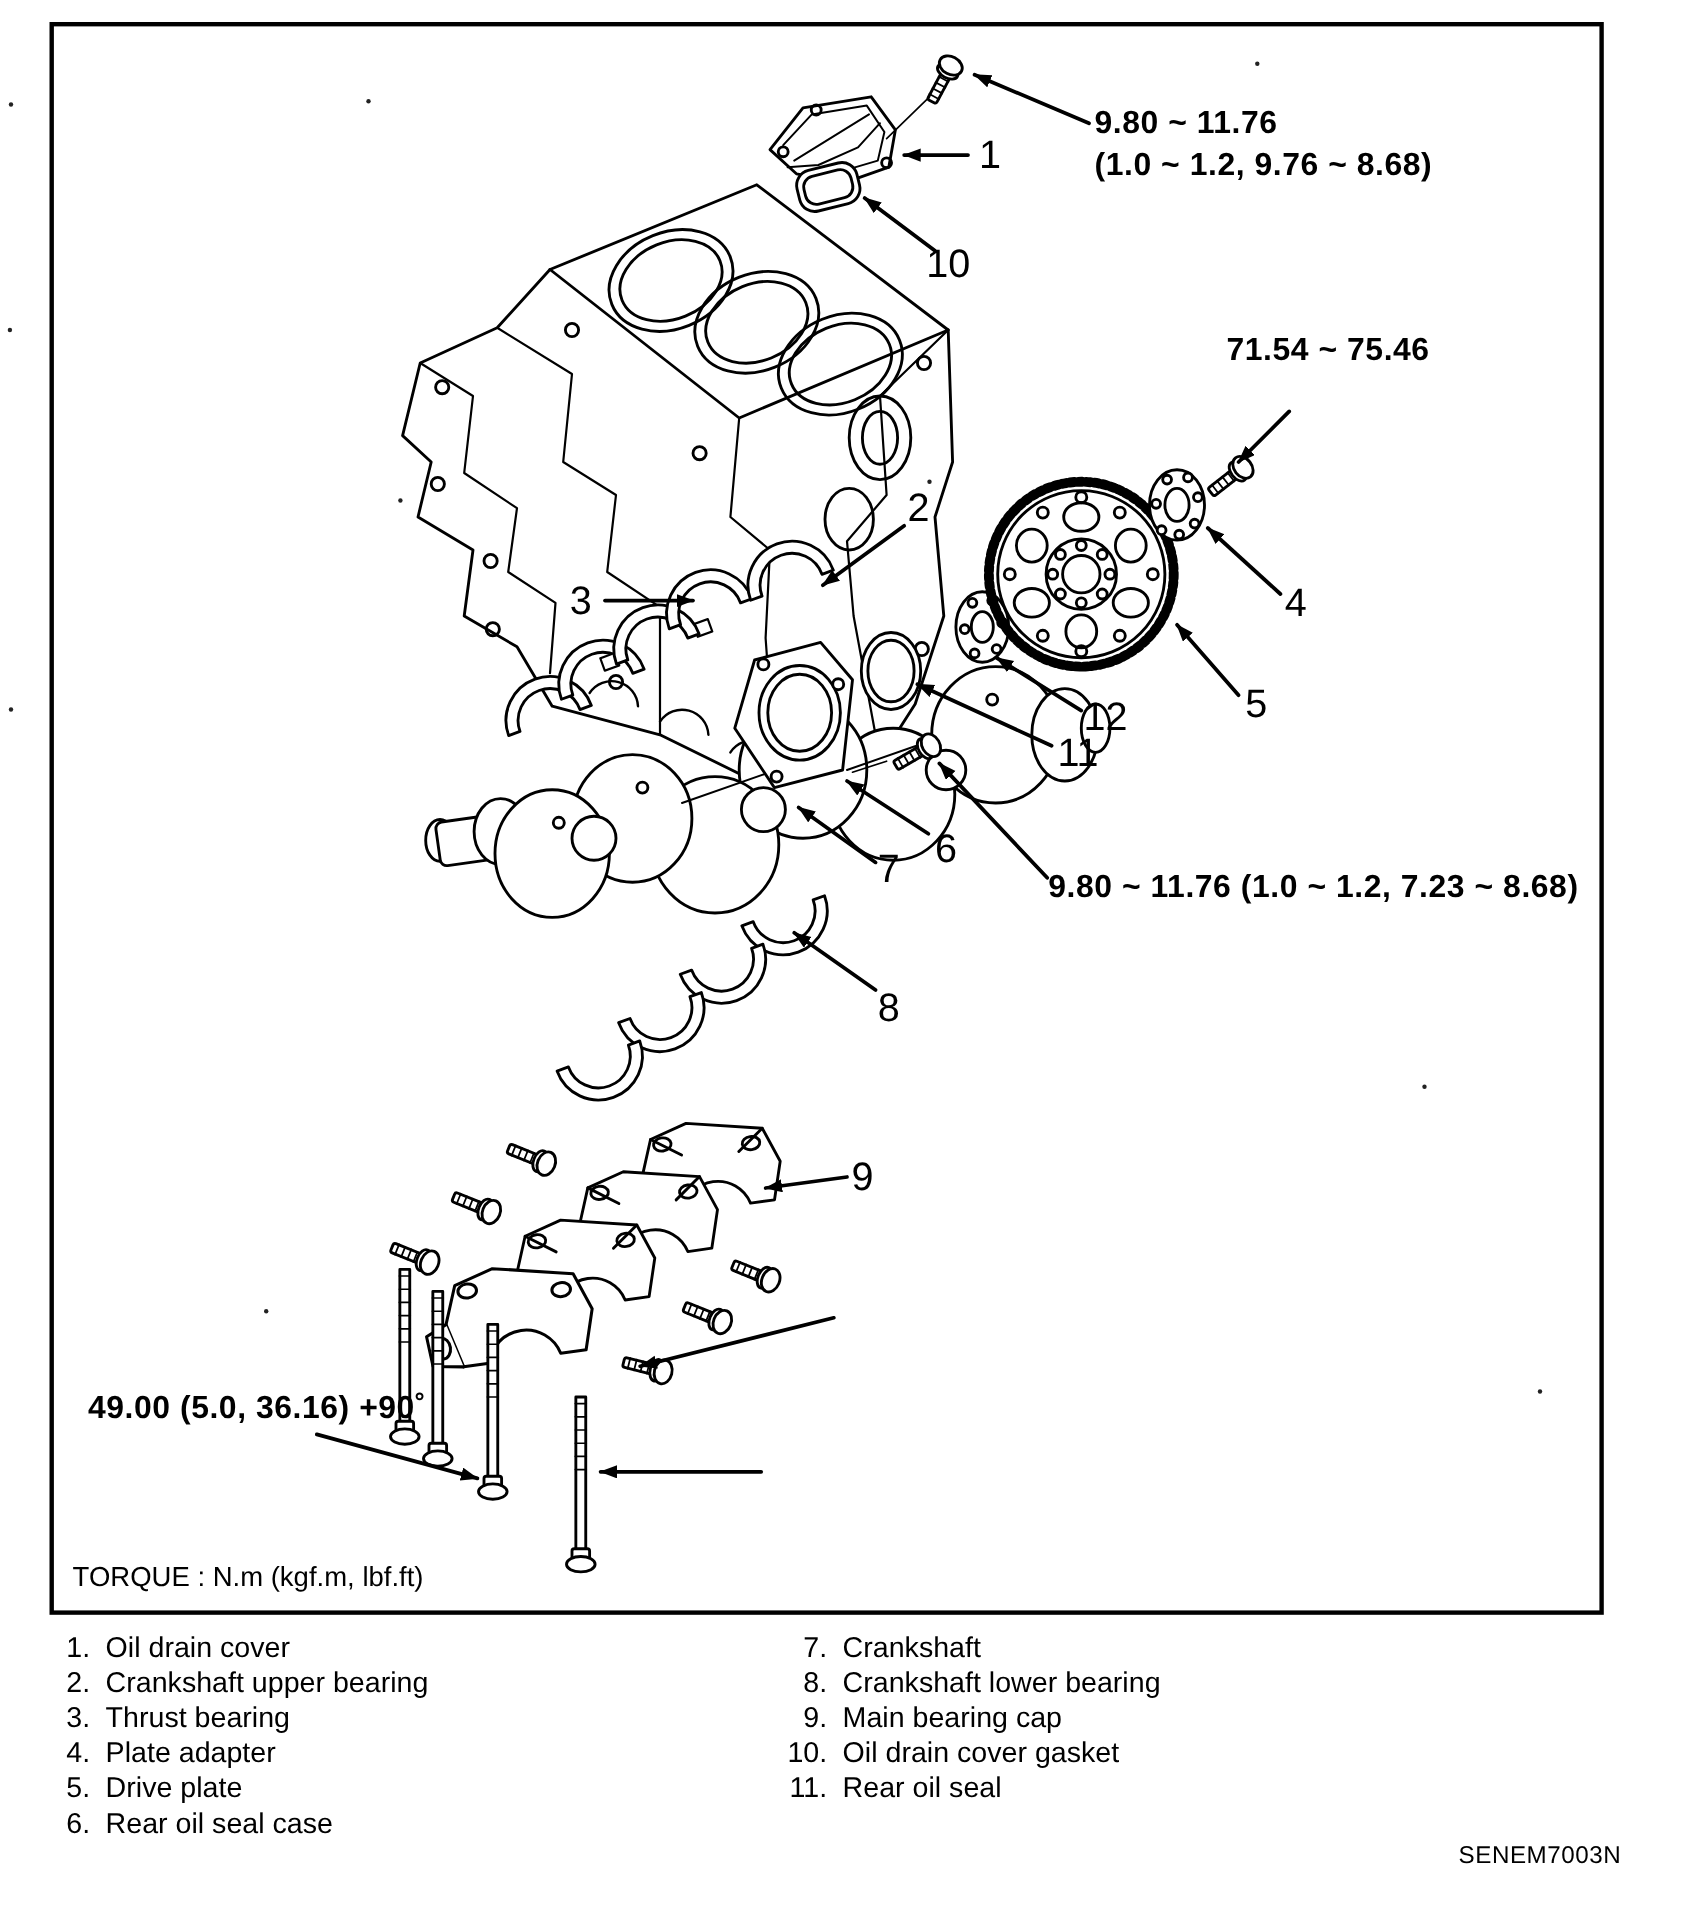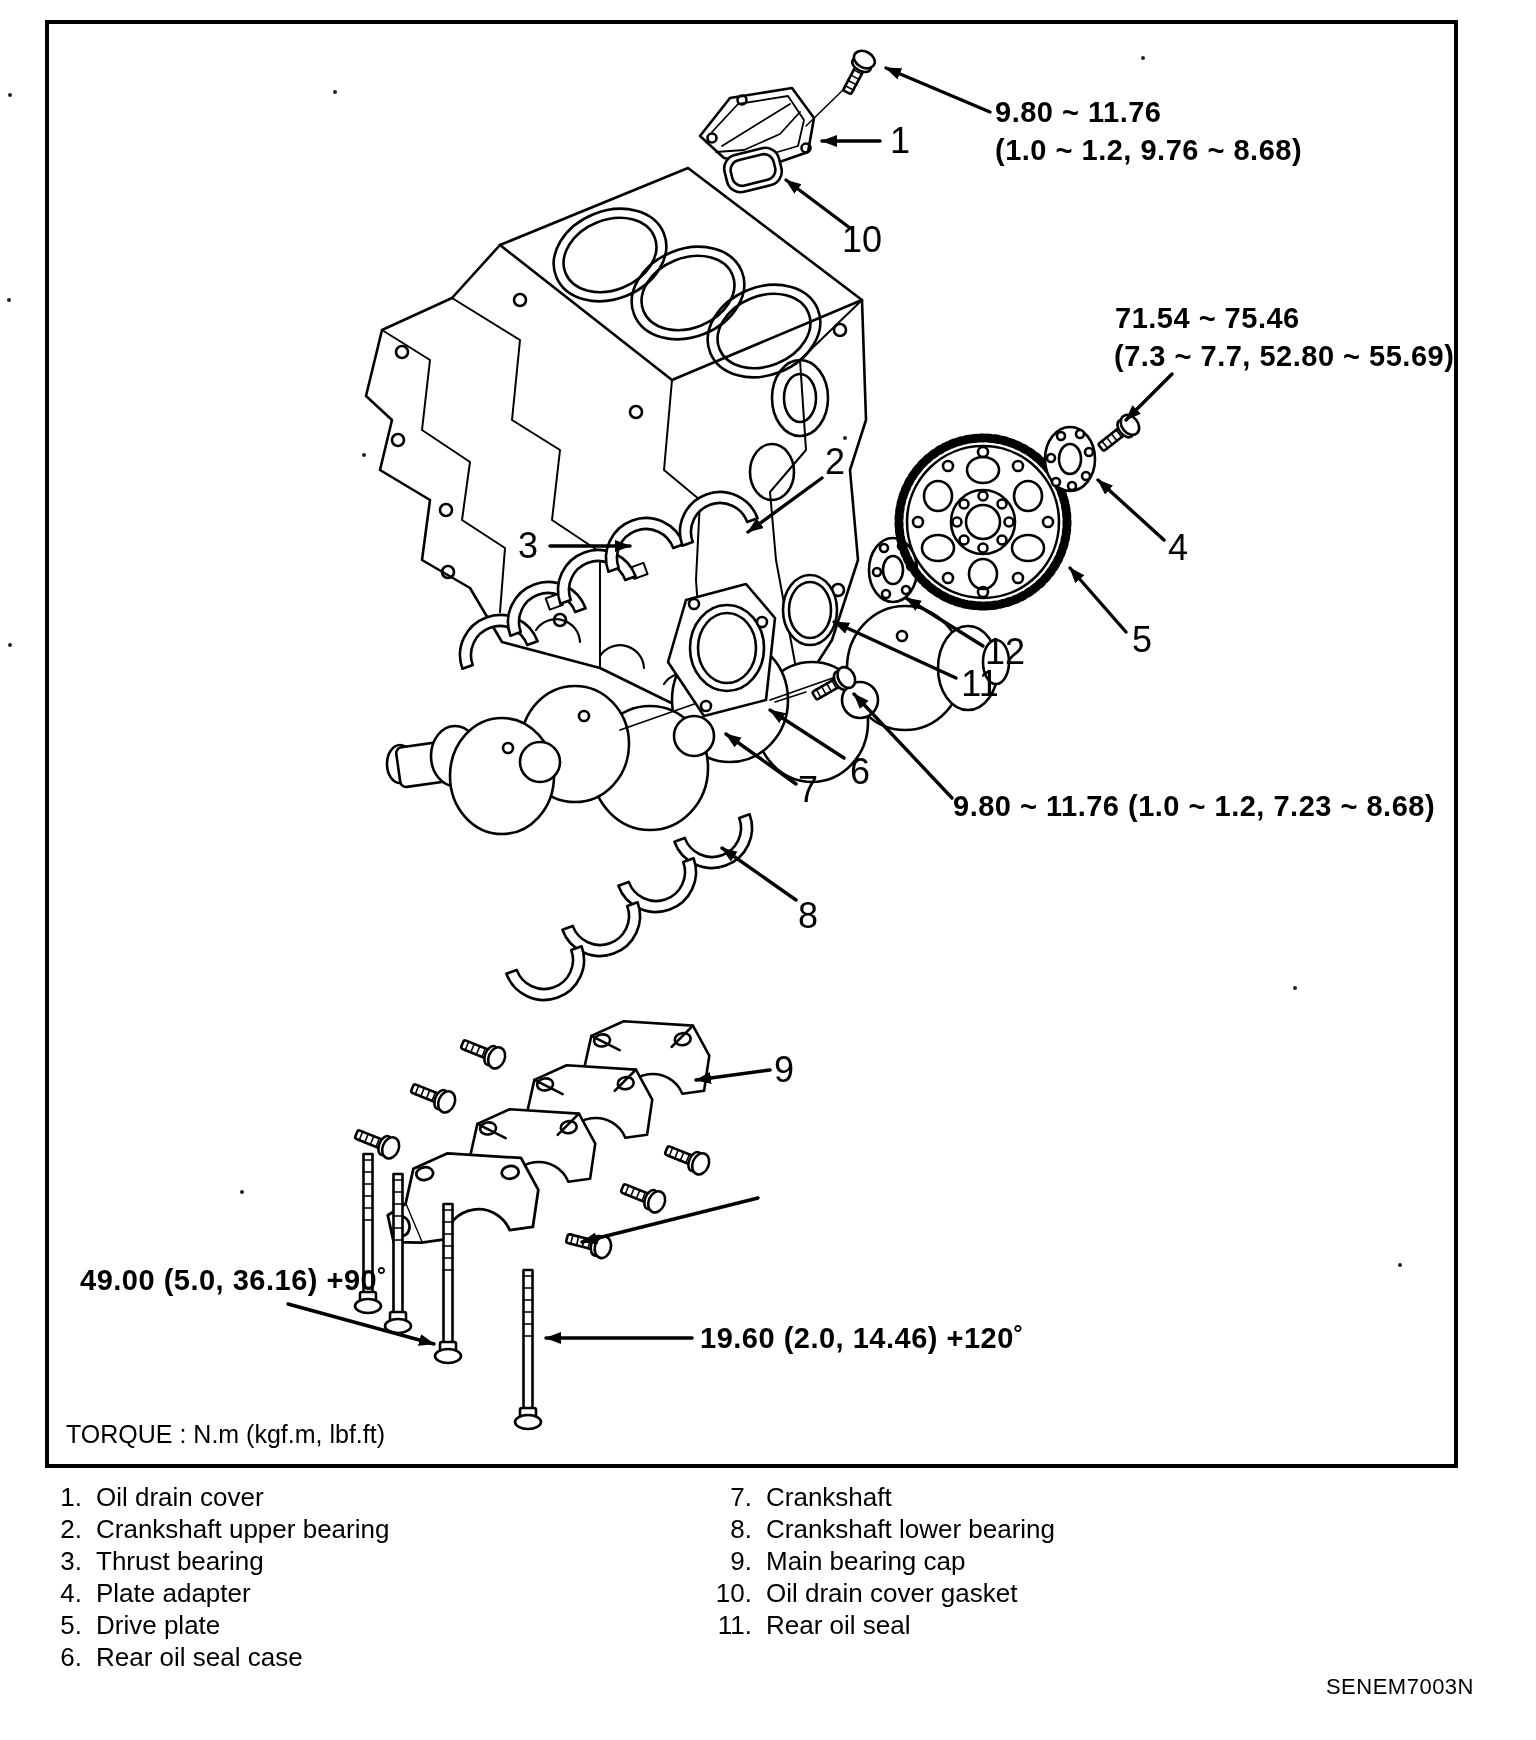--- a/index.html
+++ b/index.html
@@ -336,28 +336,26 @@
         <circle cx="1295" cy="988" r="2"></circle>
         <circle cx="242" cy="1192" r="2"></circle>
       <circle cx="1400" cy="1265" r="2"></circle>
     </g>
   </svg>
 
   <div class="torque" style="left:995px;top:96px;text-align:center;">9.80 ~ 11.76</div>
   <div class="torque" style="left:995px;top:134px;">(1.0 ~ 1.2, 9.76 ~ 8.68)</div>
 
   <div class="torque" style="left:1115px;top:302px;">71.54 ~ 75.46</div>
-  <div class="torque" style="left:1114px;top:340px;">(7.3 ~ 7.7, 52.80 ~ 55.69)</div>
 
   <div class="torque" style="left:953px;top:790px;">9.80 ~ 11.76 (1.0 ~ 1.2, 7.23 ~ 8.68)</div>
 
 
   <div class="torque" style="left:80px;top:1264px;">49.00 (5.0, 36.16) +90˚</div>
 
-  <div class="torque" style="left:700px;top:1322px;">19.60 (2.0, 14.46) +120˚</div>
 
   <div class="callout" style="left:900px;top:141px;">1</div>
   <div class="callout" style="left:835px;top:462px;">2</div>
   <div class="callout" style="left:528px;top:546px;">3</div>
   <div class="callout" style="left:1178px;top:548px;">4</div>
   <div class="callout" style="left:1142px;top:640px;">5</div>
   <div class="callout" style="left:860px;top:772px;">6</div>
   <div class="callout" style="left:808px;top:790px;">7</div>
   <div class="callout" style="left:808px;top:916px;">8</div>
   <div class="callout" style="left:784px;top:1070px;">9</div>

